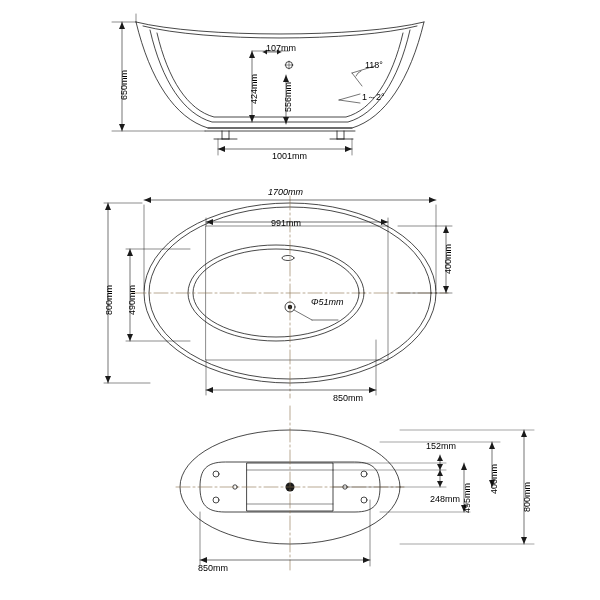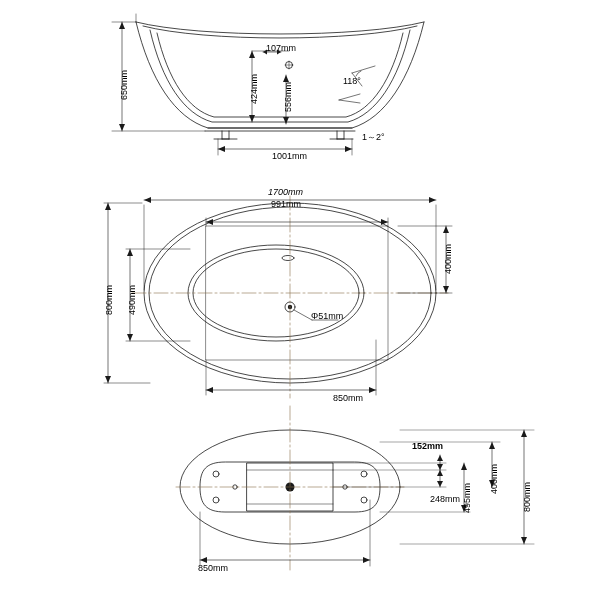--- a/index.html
+++ b/index.html
@@ -207,32 +207,32 @@
         <path d="M200,560 L207,557 L207,563 Z" fill="#1a1a1a" stroke="none"></path>
         <path d="M370,560 L363,557 L363,563 Z" fill="#1a1a1a" stroke="none"></path>
       </g>
     </g>
   </svg>
 
   <div class="lbl vert" style="left:120px; top:100px;">650mm</div>
   <div class="lbl vert" style="left:250px; top:104px;">424mm</div>
   <div class="lbl" style="left:266px; top:44px;">107mm</div>
   <div class="lbl vert" style="left:284px; top:112px;">556mm</div>
-  <div class="lbl" style="left:343px; top:61px;margin-top:16px;">118°</div>
-  <div class="lbl" style="left:362px; top:93px;margin-top:40px;">1～2°</div>
+  <div class="lbl" style="left:365px; top:61px;">118°</div>
+  <div class="lbl" style="left:362px; top:93px;">1～2°</div>
   <div class="lbl" style="left:272px; top:152px;">1001mm</div>
 
   <div class="lbl" style="left:268px; top:188px;font-style:italic;">1700mm</div>
-  <div class="lbl" style="left:271px; top:200px;">991mm</div>
+  <div class="lbl" style="left:271px; top:219px;">991mm</div>
   <div class="lbl vert" style="left:105px; top:315px;">800mm</div>
   <div class="lbl vert" style="left:128px; top:315px;">490mm</div>
   <div class="lbl vert" style="left:444px; top:274px;">400mm</div>
-  <div class="lbl" style="left:311px; top:312px;">Φ51mm</div>
+  <div class="lbl" style="left:311px; top:298px;font-style:italic;">Φ51mm</div>
   <div class="lbl" style="left:333px; top:394px;">850mm</div>
 
-  <div class="lbl" style="left:412px; top:442px;font-weight:bold;">152mm</div>
+  <div class="lbl" style="left:426px; top:442px;">152mm</div>
   <div class="lbl" style="left:430px; top:495px;">248mm</div>
   <div class="lbl vert" style="left:463px; top:513px;">495mm</div>
   <div class="lbl vert" style="left:490px; top:494px;">400mm</div>
   <div class="lbl vert" style="left:523px; top:512px;">800mm</div>
   <div class="lbl" style="left:198px; top:564px;">850mm</div>
 
 </div>
 
 </body></html>

